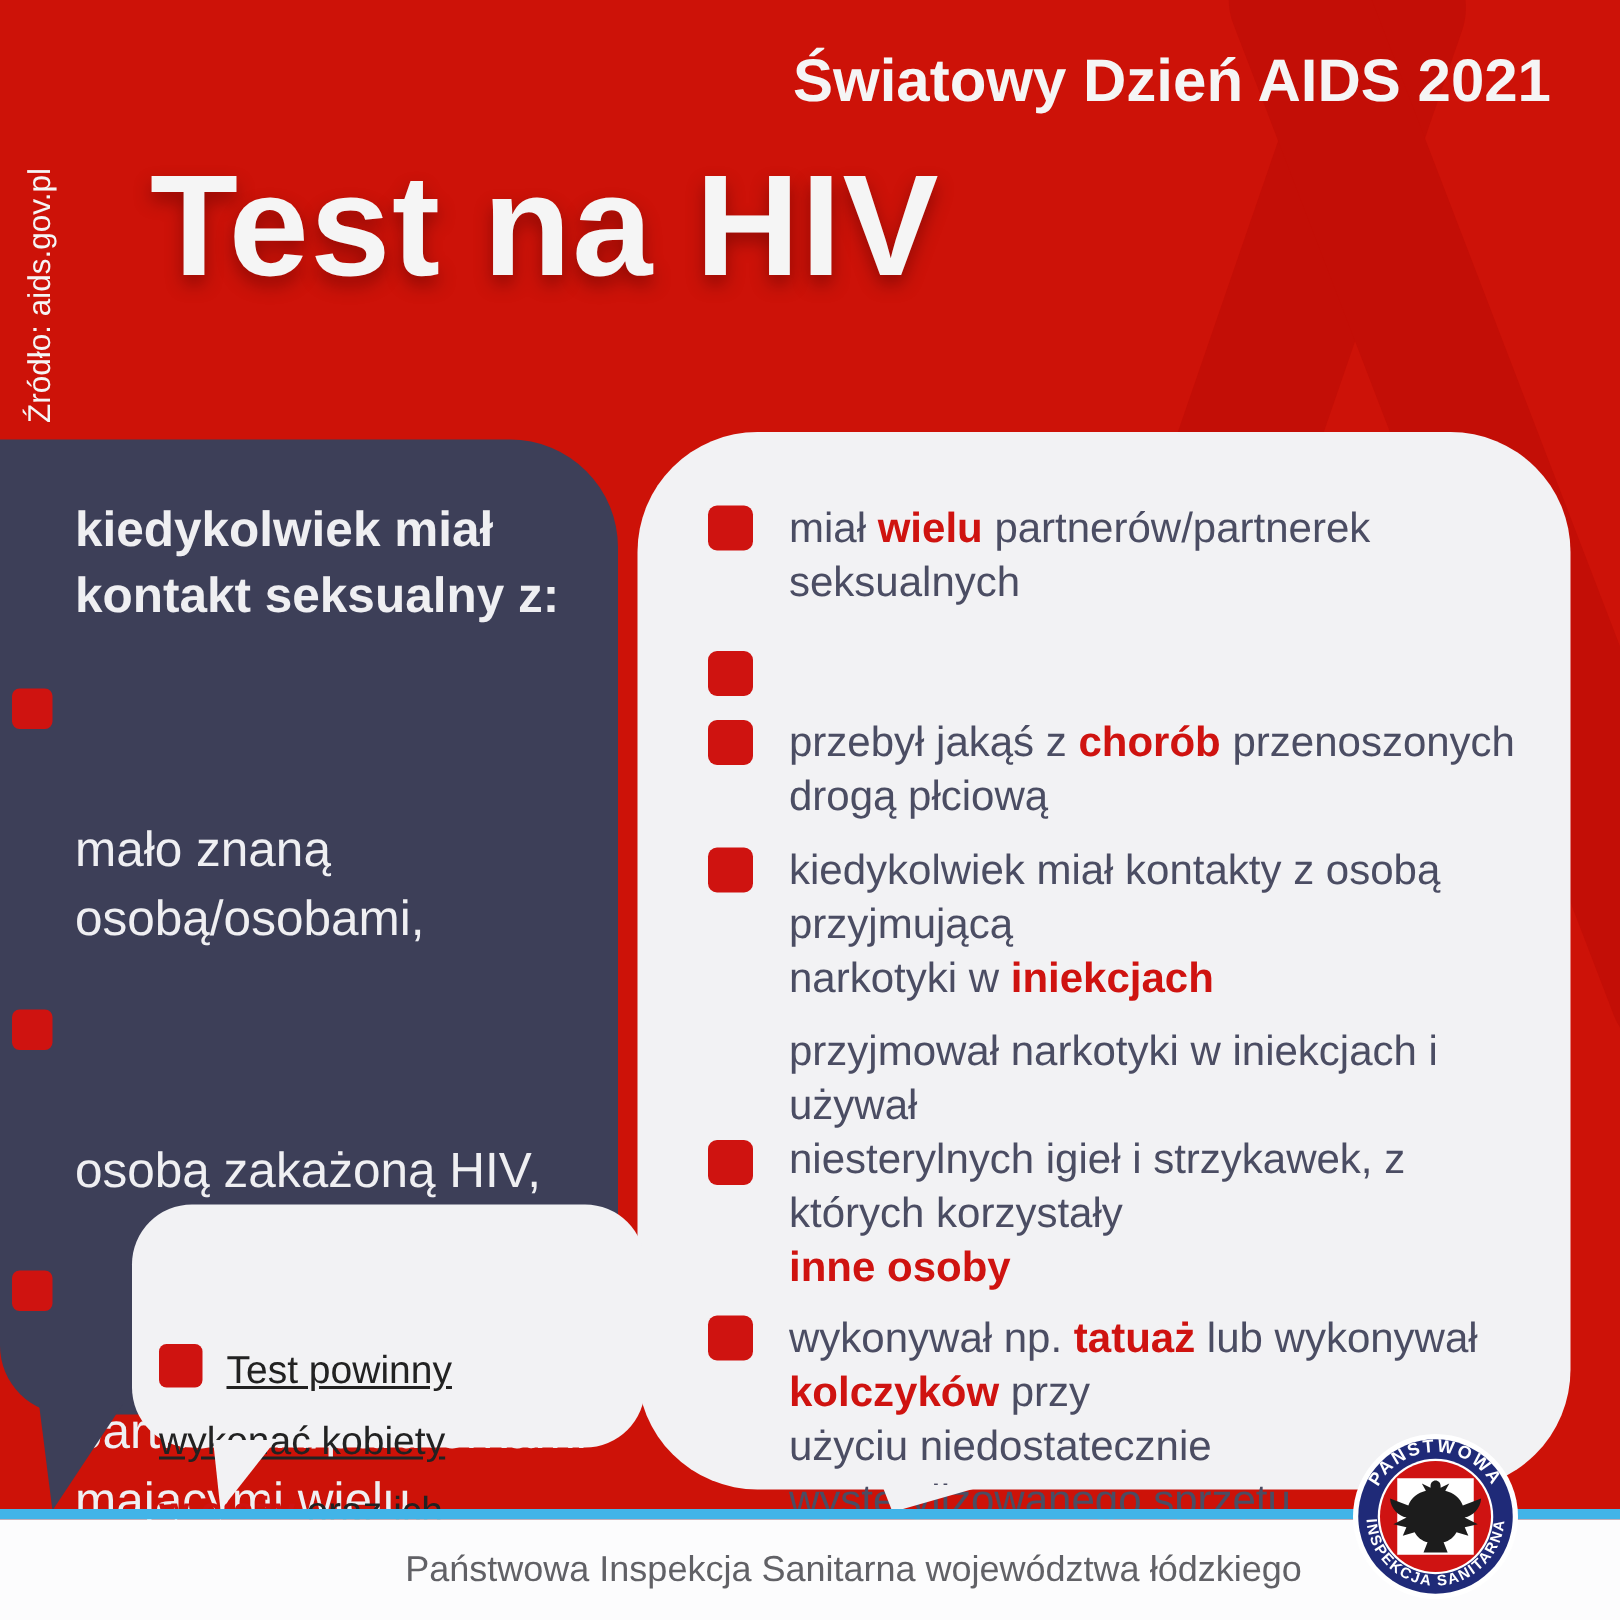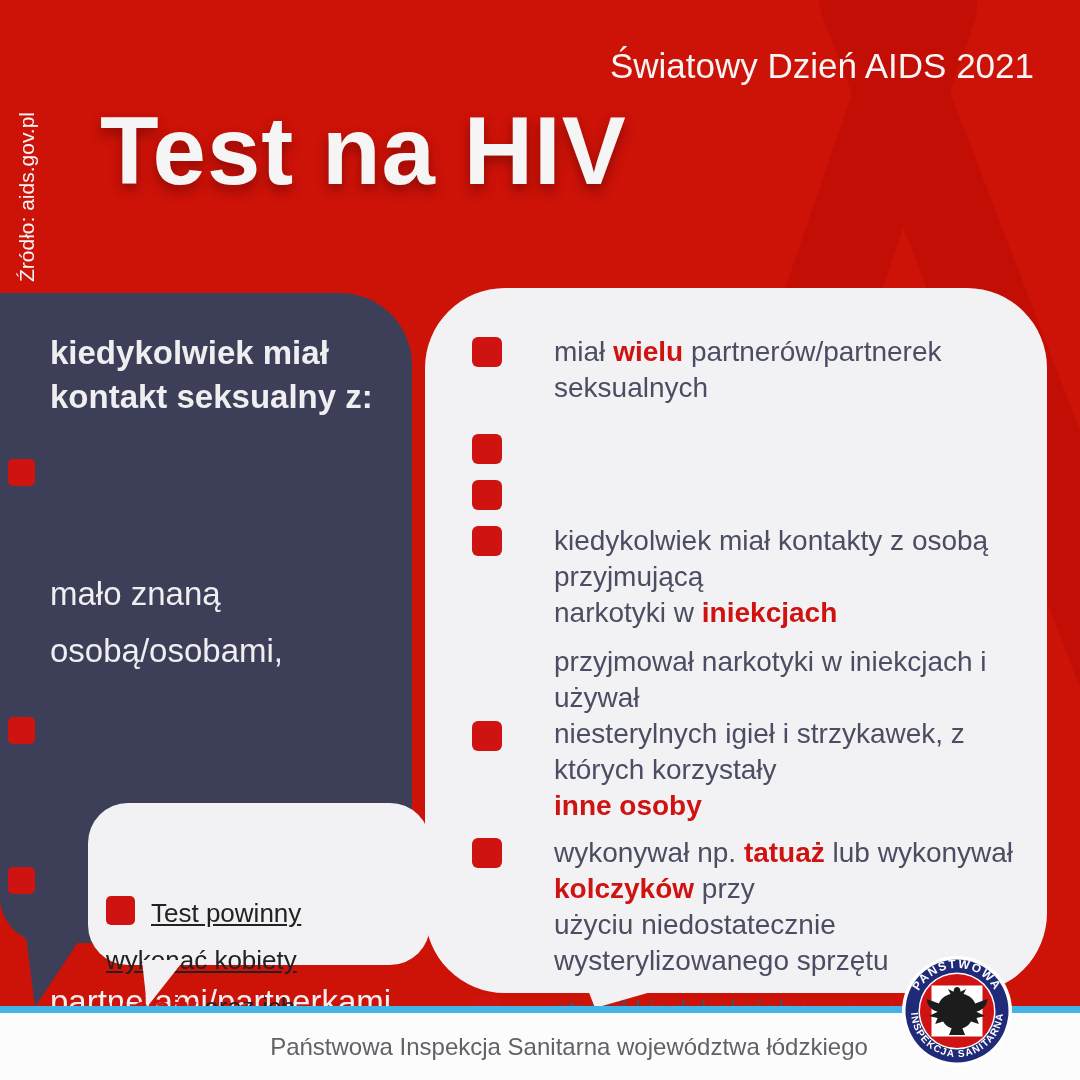--- a/index.html
+++ b/index.html
@@ -11,47 +11,47 @@
   html,body{background:#888;}
   body{font-family:"Liberation Sans","DejaVu Sans",sans-serif;}
   .canvas{position:relative;width:1080px;height:1080px;overflow:hidden;background:var(--background);}
 
   
   .ribbon{position:absolute;width:92px;height:800px;border-radius:46px;background:var(--ribbon);z-index:1;}
   .ribbon-l{left:770px;top:-60px;transform:rotate(19deg);}
   .ribbon-r{left:946px;top:-70px;transform:rotate(-21deg);}
 
   
-  .event-label{position:absolute;top:46px;right:46px;font-size:35px;font-weight:400;color:var(--white);z-index:2;}
+  .event-label{position:absolute;top:32px;right:46px;font-size:40px;font-weight:700;color:var(--white);z-index:2;}
   .source-label{position:absolute;left:-62px;top:184px;width:180px;height:26px;transform:rotate(-90deg);
     font-size:21px;color:var(--white);z-index:2;text-align:center;}
   .title{position:absolute;left:100px;top:96px;font-size:96px;font-weight:800;letter-spacing:1px;
     color:var(--white);z-index:2;text-shadow:0 6px 12px rgba(70,0,0,.45);}
   .subtitle{position:absolute;left:119px;top:226px;font-size:40px;font-weight:300;color:var(--white);z-index:2;}
 
   
   .navy-panel{position:absolute;left:0;top:293px;width:412px;height:650px;background:var(--panel-navy);
     border-radius:0 72px 60px 46px;z-index:2;padding:38px 14px 0 50px;color:#efeff2;}
   .navy-heading{font-size:33px;font-weight:700;line-height:44px;white-space:pre-line;}
-  .navy-item{position:relative;font-size:33px;font-weight:300;line-height:57px;white-space:pre-line;}
+  .navy-item{position:relative;font-size:33px;font-weight:300;line-height:46px;white-space:pre-line;}
   .navy-item .bullet{position:absolute;left:-42px;top:8px;}
   .navy-item.ni-a{margin-top:32px;}
   .navy-item.ni-b{margin-top:30px;}
   .navy-item.ni-c{margin-top:36px;}
   .navy-tail{position:absolute;left:26px;top:936px;width:56px;height:71px;background:var(--panel-navy);
     clip-path:polygon(0 0,100% 0,16% 100%);z-index:2;}
 
   
   .bullet{display:block;width:27px;height:27px;border-radius:5px;background:var(--accent-red);}
   .bullet-lg{width:30px;height:30px;border-radius:6px;}
 
   
   .right-panel{position:absolute;left:425px;top:288px;width:622px;height:705px;background:var(--panel-light);
     border-radius:80px;z-index:3;padding:46px 24px 0 47px;}
-  .risk-item{display:flex;align-items:flex-start;margin-bottom:13px;gap:28px;}
+  .risk-item{display:flex;align-items:flex-start;margin-bottom:13px;}
   .risk-item .bullet{flex-shrink:0;margin-top:3px;}
   .risk-item .risk-text{margin-left:24px;font-size:28px;line-height:36px;color:var(--body-text);white-space:pre-line;}
   .risk-item.r-0{margin-bottom:25px;}
   .risk-item.r-4{margin-bottom:11px;align-items:center;}
   .risk-item.r-5{margin-bottom:14px;}
   .em{color:var(--accent-red);font-weight:700;}
   .right-tail{position:absolute;left:588px;top:990px;width:70px;height:18px;background:var(--panel-light);
     clip-path:polygon(0 0,100% 0,10% 100%);z-index:3;}
 
   
@@ -86,40 +86,43 @@
   <section class="navy-panel">
     <div class="navy-heading">kiedykolwiek miał
 kontakt seksualny z:</div>
     <div class="navy-item ni-a">
       <span class="bullet"></span>
       <span>mało znaną
 osobą/osobami,</span>
     </div>
     <div class="navy-item ni-b">
       <span class="bullet"></span>
+      <span>osobą zakażoną HIV,</span>
     </div>
     <div class="navy-item ni-c">
       <span class="bullet"></span>
       <span>partnerami/partnerkami
 mającymi wielu
 partnerów seksualnych</span>
     </div>
   </section>
   <div class="navy-tail"></div>
 
   <section class="right-panel">
     <div class="risk-item r-0">
       <span class="bullet bullet-lg"></span>
       <span class="risk-text"><span>miał </span><span class="em">wielu</span><span> partnerów/partnerek seksualnych</span></span>
     </div>
     <div class="risk-item r-1">
       <span class="bullet bullet-lg"></span>
     </div>
     <div class="risk-item r-2">
       <span class="bullet bullet-lg"></span>
+      <span class="risk-text"><span>przebył jakąś z </span><span class="em">chorób</span><span> przenoszonych
+drogą płciową</span></span>
     </div>
     <div class="risk-item r-3">
       <span class="bullet bullet-lg"></span>
       <span class="risk-text"><span>kiedykolwiek miał kontakty z osobą przyjmującą
 narkotyki w </span><span class="em">iniekcjach</span></span>
     </div>
     <div class="risk-item r-4">
       <span class="bullet bullet-lg"></span>
       <span class="risk-text"><span>przyjmował narkotyki w iniekcjach i używał
 niesterylnych igieł i strzykawek, z których korzystały

